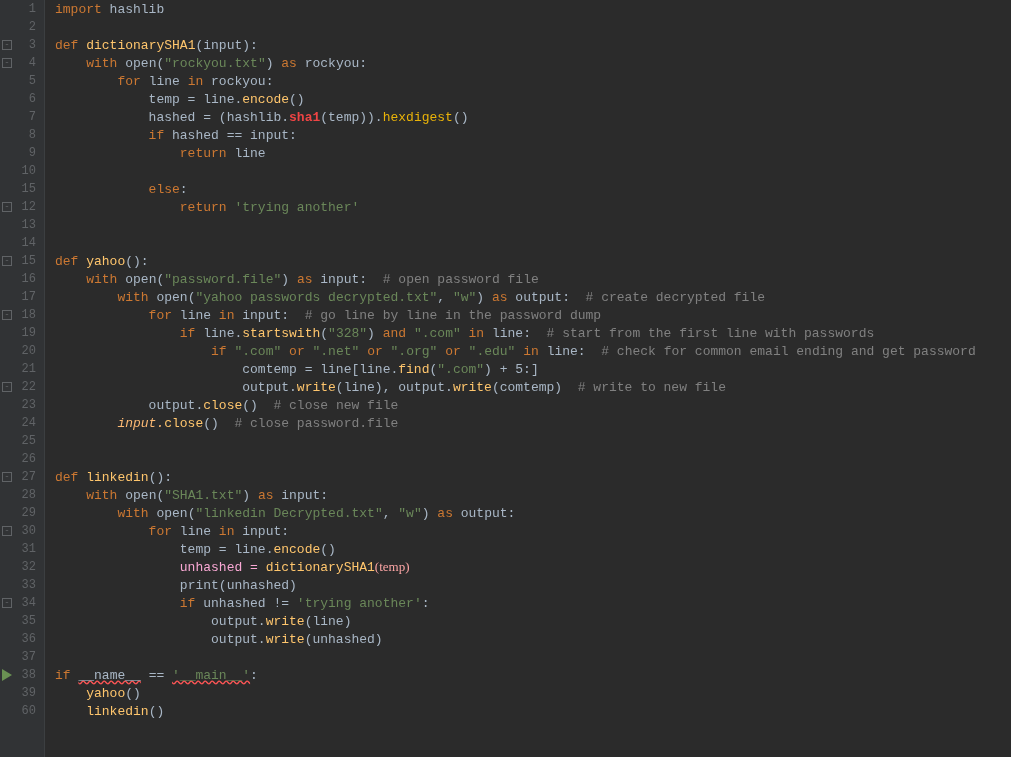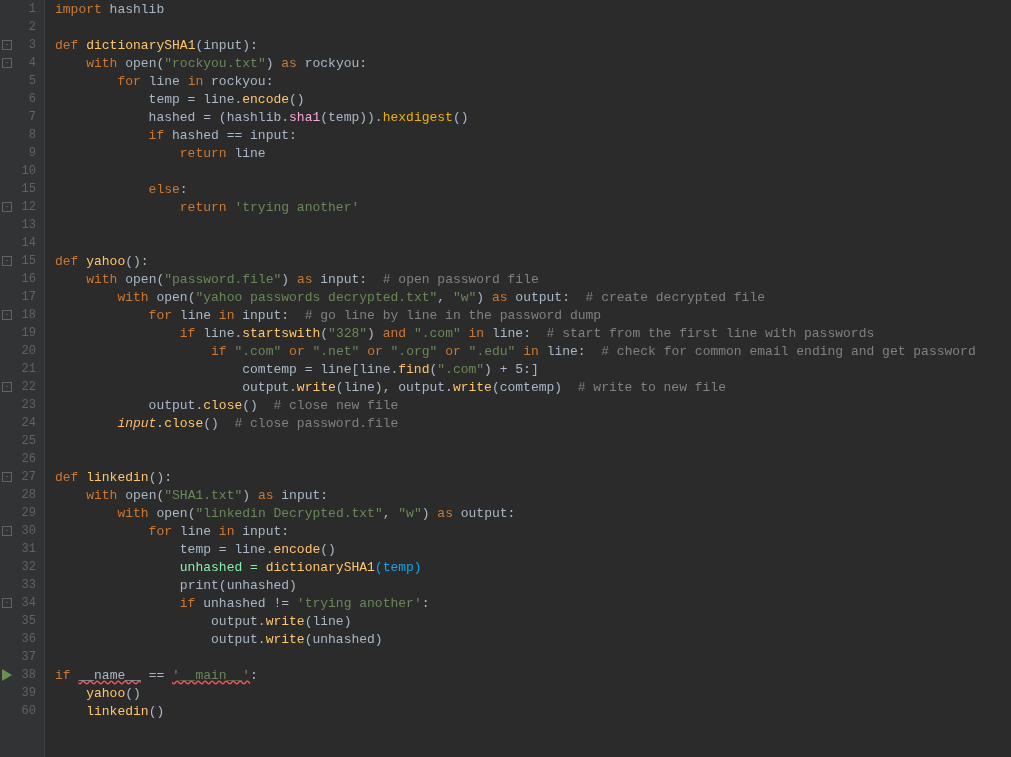--- a/index.html
+++ b/index.html
@@ -222,21 +222,21 @@
         </div>
       </div>
     <div class="code-content">
       <div class="code-lines" id="code-lines">
           <div class="code-line"><span style="color: rgb(204, 120, 50);">import</span><span style="color: rgb(169, 183, 198);"> hashlib</span></div>
           <div class="code-line">&nbsp;</div>
           <div class="code-line"><span style="color: rgb(204, 120, 50);">def</span><span style="color: rgb(169, 183, 198);"> </span><span style="color: rgb(255, 198, 109);">dictionarySHA1</span><span style="color: rgb(169, 183, 198);">(input):</span></div>
           <div class="code-line"><span style="color: rgb(204, 120, 50);">    with</span><span style="color: rgb(169, 183, 198);"> </span><span style="color: rgb(169, 183, 198);">open</span><span style="color: rgb(169, 183, 198);">(</span><span style="color: rgb(106, 135, 89);">"rockyou.txt"</span><span style="color: rgb(169, 183, 198);">) </span><span style="color: rgb(204, 120, 50);">as</span><span style="color: rgb(169, 183, 198);"> rockyou:</span></div>
           <div class="code-line"><span style="color: rgb(204, 120, 50);">        for</span><span style="color: rgb(169, 183, 198);"> line </span><span style="color: rgb(204, 120, 50);">in</span><span style="color: rgb(169, 183, 198);"> rockyou:</span></div>
           <div class="code-line"><span style="color: rgb(169, 183, 198);">            temp = line.</span><span style="color: rgb(255, 198, 109);">encode</span><span style="color: rgb(169, 183, 198);">()</span></div>
-          <div class="code-line"><span style="color: rgb(169, 183, 198);">            hashed = (hashlib.</span><span style="color: #f9a8d4;">sha1</span><span style="color: rgb(169, 183, 198);">(temp)).</span><span style="color: #eab308;">hexdigest</span><span style="color: rgb(169, 183, 198);">()</span></div>
+          <div class="code-line"><span style="color: rgb(169, 183, 198);">            hashed = (hashlib.</span><span style="color: #ef4444; font-weight: bold;">sha1</span><span style="color: rgb(169, 183, 198);">(temp)).</span><span style="color: #eab308;">hexdigest</span><span style="color: rgb(169, 183, 198);">()</span></div>
           <div class="code-line"><span style="color: rgb(204, 120, 50);">            if</span><span style="color: rgb(169, 183, 198);"> hashed == input:</span></div>
           <div class="code-line"><span style="color: rgb(204, 120, 50);">                return</span><span style="color: rgb(169, 183, 198);"> line</span></div>
           <div class="code-line">&nbsp;</div>
           <div class="code-line"><span style="color: rgb(204, 120, 50);">            else</span><span style="color: rgb(169, 183, 198);">:</span></div>
           <div class="code-line"><span style="color: rgb(204, 120, 50);">                return</span><span style="color: rgb(169, 183, 198);"> </span><span style="color: rgb(106, 135, 89);">'trying another'</span></div>
           <div class="code-line">&nbsp;</div>
           <div class="code-line">&nbsp;</div>
           <div class="code-line"><span style="color: rgb(204, 120, 50);">def</span><span style="color: rgb(169, 183, 198);"> </span><span style="color: rgb(255, 198, 109);">yahoo</span><span style="color: rgb(169, 183, 198);">():</span></div>
           <div class="code-line"><span style="color: rgb(204, 120, 50);">    with</span><span style="color: rgb(169, 183, 198);"> </span><span style="color: rgb(169, 183, 198);">open</span><span style="color: rgb(169, 183, 198);">(</span><span style="color: rgb(106, 135, 89);">"password.file"</span><span style="color: rgb(169, 183, 198);">) </span><span style="color: rgb(204, 120, 50);">as</span><span style="color: rgb(169, 183, 198);"> input:  </span><span style="color: rgb(128, 128, 128);"># open password file</span></div>
           <div class="code-line"><span style="color: rgb(204, 120, 50);">        with</span><span style="color: rgb(169, 183, 198);"> </span><span style="color: rgb(169, 183, 198);">open</span><span style="color: rgb(169, 183, 198);">(</span><span style="color: rgb(106, 135, 89);">"yahoo passwords decrypted.txt"</span><span style="color: rgb(169, 183, 198);">, </span><span style="color: rgb(106, 135, 89);">"w"</span><span style="color: rgb(169, 183, 198);">) </span><span style="color: rgb(204, 120, 50);">as</span><span style="color: rgb(169, 183, 198);"> output:  </span><span style="color: rgb(128, 128, 128);"># create decrypted file</span></div>
@@ -247,21 +247,21 @@
           <div class="code-line"><span style="color: rgb(169, 183, 198);">                        output.</span><span style="color: rgb(255, 198, 109);">write</span><span style="color: rgb(169, 183, 198);">(line), output.</span><span style="color: rgb(255, 198, 109);">write</span><span style="color: rgb(169, 183, 198);">(comtemp)  </span><span style="color: rgb(128, 128, 128);"># write to new file</span></div>
           <div class="code-line"><span style="color: rgb(169, 183, 198);">            output.</span><span style="color: rgb(255, 198, 109);">close</span><span style="color: rgb(169, 183, 198);">()  </span><span style="color: rgb(128, 128, 128);"># close new file</span></div>
           <div class="code-line"><span style="color: #fdba74; font-style: italic;">        input.</span><span style="color: rgb(255, 198, 109);">close</span><span style="color: rgb(169, 183, 198);">()  </span><span style="color: rgb(128, 128, 128);"># close password.file</span></div>
           <div class="code-line">&nbsp;</div>
           <div class="code-line">&nbsp;</div>
           <div class="code-line"><span style="color: rgb(204, 120, 50);">def</span><span style="color: rgb(169, 183, 198);"> </span><span style="color: rgb(255, 198, 109);">linkedin</span><span style="color: rgb(169, 183, 198);">():</span></div>
           <div class="code-line"><span style="color: rgb(204, 120, 50);">    with</span><span style="color: rgb(169, 183, 198);"> </span><span style="color: rgb(169, 183, 198);">open</span><span style="color: rgb(169, 183, 198);">(</span><span style="color: rgb(106, 135, 89);">"SHA1.txt"</span><span style="color: rgb(169, 183, 198);">) </span><span style="color: rgb(204, 120, 50);">as</span><span style="color: rgb(169, 183, 198);"> input:</span></div>
           <div class="code-line"><span style="color: rgb(204, 120, 50);">        with</span><span style="color: rgb(169, 183, 198);"> </span><span style="color: rgb(169, 183, 198);">open</span><span style="color: rgb(169, 183, 198);">(</span><span style="color: rgb(106, 135, 89);">"linkedin Decrypted.txt"</span><span style="color: rgb(169, 183, 198);">, </span><span style="color: rgb(106, 135, 89);">"w"</span><span style="color: rgb(169, 183, 198);">) </span><span style="color: rgb(204, 120, 50);">as</span><span style="color: rgb(169, 183, 198);"> output:</span></div>
           <div class="code-line"><span style="color: rgb(204, 120, 50);">            for</span><span style="color: rgb(169, 183, 198);"> line </span><span style="color: rgb(204, 120, 50);">in</span><span style="color: rgb(169, 183, 198);"> input:</span></div>
           <div class="code-line"><span style="color: rgb(169, 183, 198);">                temp = line.</span><span style="color: rgb(255, 198, 109);">encode</span><span style="color: rgb(169, 183, 198);">()</span></div>
-          <div class="code-line"><span style="color: #86efac;">                unhashed = </span><span style="color: rgb(255, 198, 109);">dictionarySHA1</span><span style="color: #0ea5e9;">(temp)</span></div>
+          <div class="code-line"><span style="color: #f9a8d4;">                unhashed = </span><span style="color: rgb(255, 198, 109);">dictionarySHA1</span><span style="color: #fca5a5; font-family: Liberation Serif, serif;">(temp)</span></div>
           <div class="code-line"><span style="color: rgb(169, 183, 198);">                </span><span style="color: rgb(169, 183, 198);">print</span><span style="color: rgb(169, 183, 198);">(unhashed)</span></div>
           <div class="code-line"><span style="color: rgb(204, 120, 50);">                if</span><span style="color: rgb(169, 183, 198);"> unhashed != </span><span style="color: rgb(106, 135, 89);">'trying another'</span><span style="color: rgb(169, 183, 198);">:</span></div>
           <div class="code-line"><span style="color: rgb(169, 183, 198);">                    output.</span><span style="color: rgb(255, 198, 109);">write</span><span style="color: rgb(169, 183, 198);">(line)</span></div>
           <div class="code-line"><span style="color: rgb(169, 183, 198);">                    output.</span><span style="color: rgb(255, 198, 109);">write</span><span style="color: rgb(169, 183, 198);">(unhashed)</span></div>
           <div class="code-line">&nbsp;</div>
           <div class="code-line"><span style="color: rgb(204, 120, 50);">if</span><span style="color: rgb(169, 183, 198);"> </span><span style="color: rgb(169, 183, 198); text-decoration: underline wavy rgb(255, 85, 85);">__name__</span><span style="color: rgb(169, 183, 198);"> == </span><span style="color: rgb(106, 135, 89); text-decoration: underline wavy rgb(255, 85, 85);">'__main__'</span><span style="color: rgb(169, 183, 198);">:</span></div>
           <div class="code-line"><span style="color: rgb(169, 183, 198);">    </span><span style="color: rgb(255, 198, 109);">yahoo</span><span style="color: rgb(169, 183, 198);">()</span></div>
           <div class="code-line"><span style="color: rgb(169, 183, 198);">    </span><span style="color: rgb(255, 198, 109);">linkedin</span><span style="color: rgb(169, 183, 198);">()</span></div>
         </div>
     </div>

